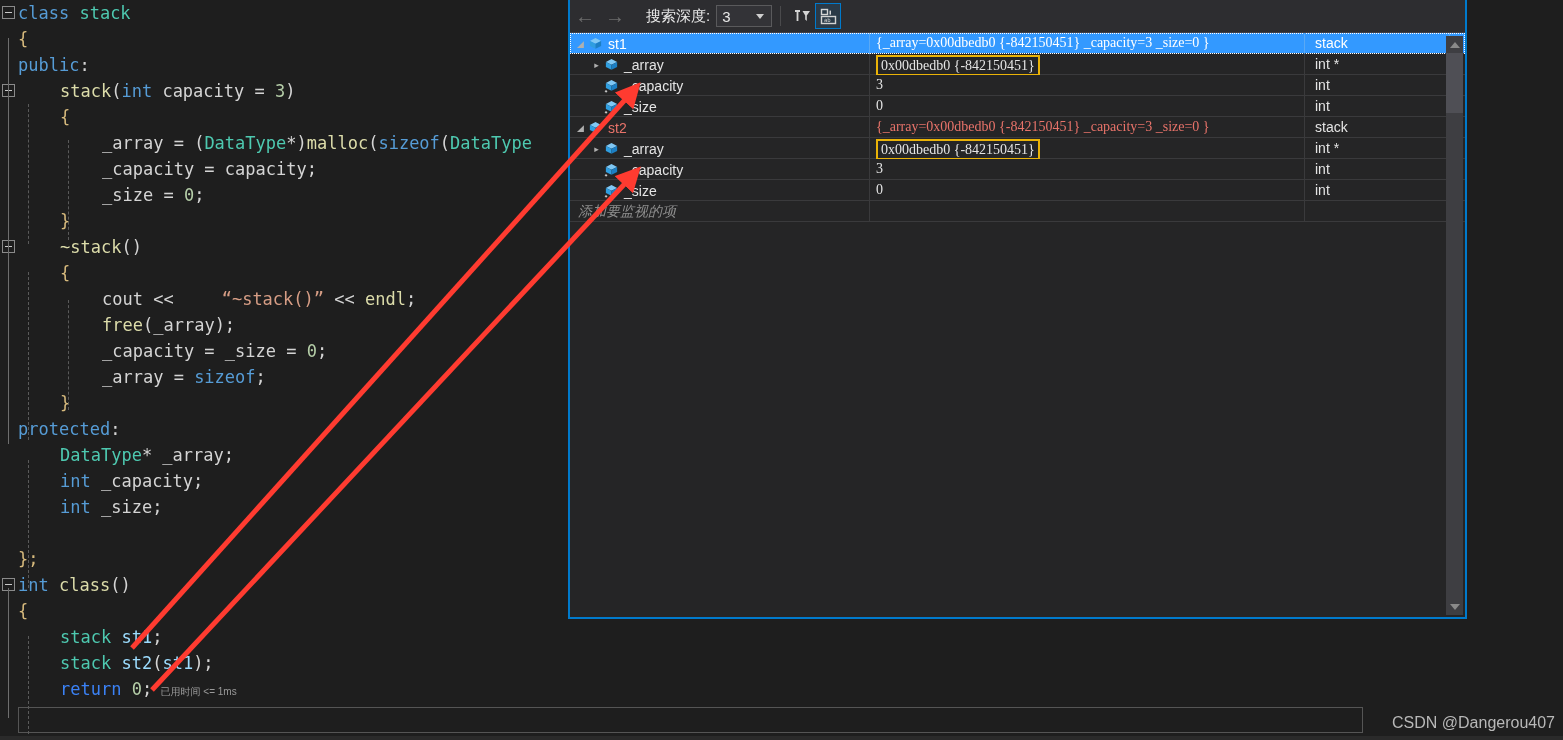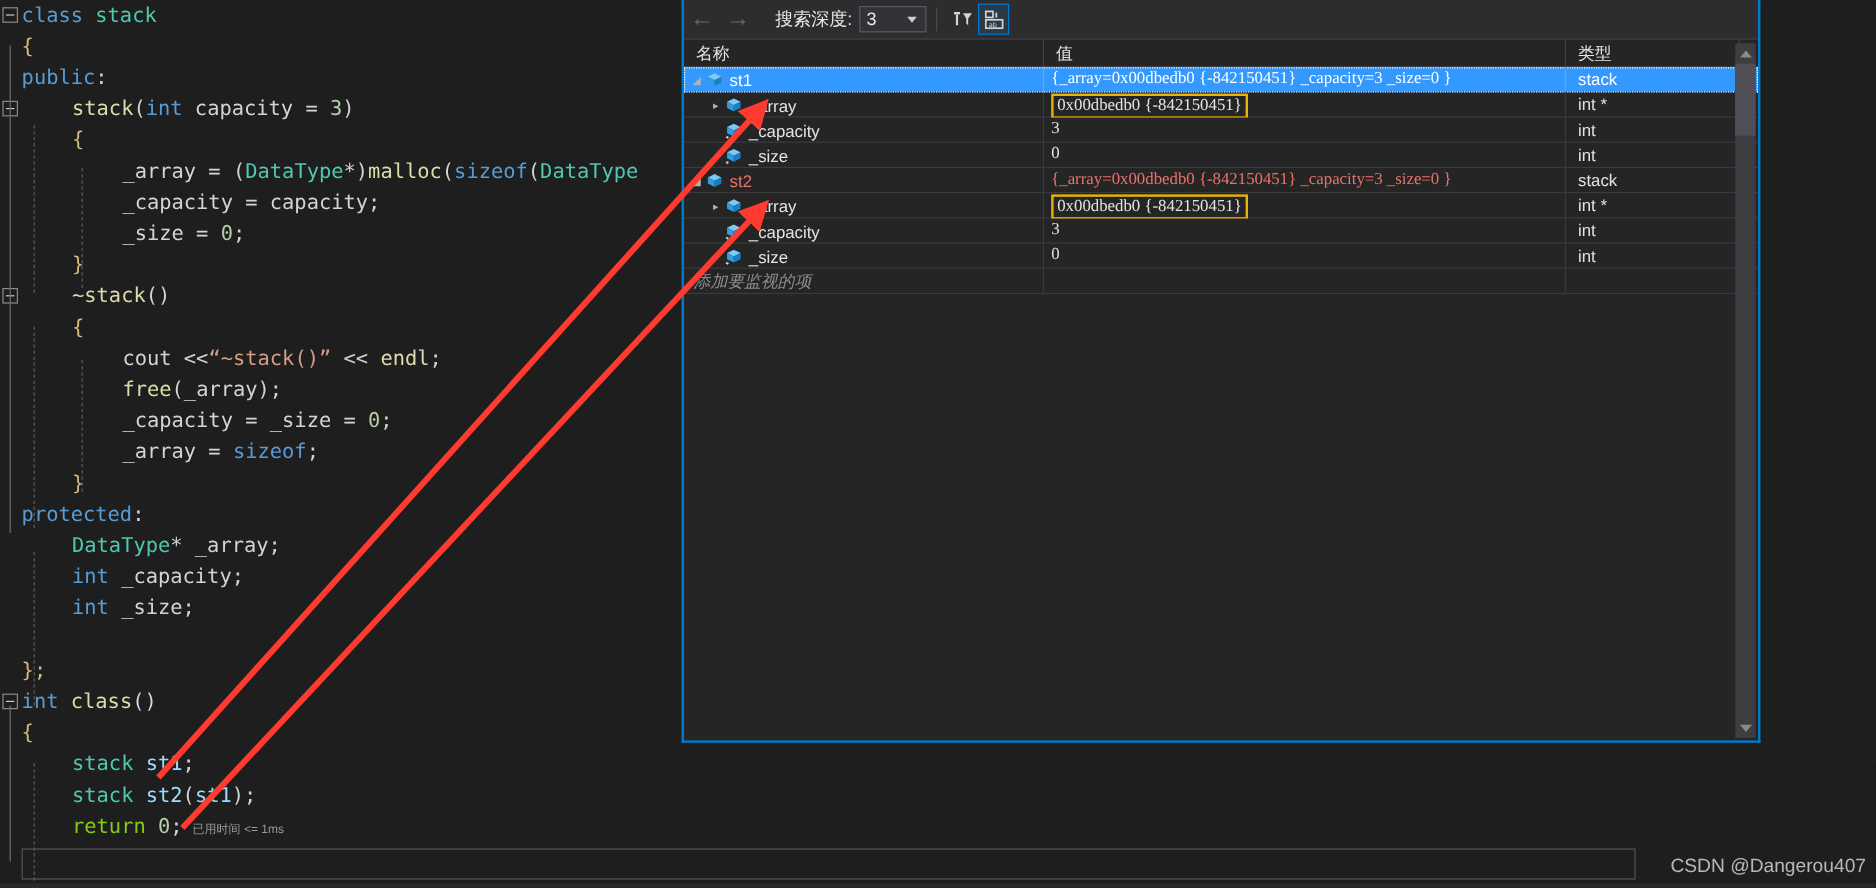--- a/index.html
+++ b/index.html
@@ -35,25 +35,25 @@
   .vline {
     position:absolute; width:1px; background:#6e6e6e;
   }
   .vline.dash { background:none; border-left:1px dashed #5a5a5a; }
 
   .kw      { color:#569cd6; }   
   .type    { color:#4ec9b0; }   
   .fn      { color:#dcdcaa; }   
   .punc    { color:#d4d4d4; }
   .num     { color:#b5cea8; }
-  .str     { color:#d69d85; }
+  .str     { color:#d69d85;margin-left:48px; }
   .var     { color:#9cdcfe; }
   .plain   { color:#d4d4d4; }
   .brace   { color:#d7ba7d; }
-  .ctrl    { color:#84cc16;margin-top:20px; }
+  .ctrl    { color:#3b82f6;margin-top:20px; }
 
   .cur-line-box {
     position:absolute; left:18px; top:707px; width:1345px; height:26px;
     border:1px solid #555; box-sizing:border-box; pointer-events:none;
   }
   .inline-hint {
     color:#9a9a9a; font-size:10px;
     font-family:"Liberation Sans",sans-serif;
   }
 
@@ -240,25 +240,20 @@
       <span class="tb-btn active">
         <svg width="19" height="19" viewBox="0 0 19 19">
           <rect x="2.5" y="2.5" width="6" height="5" fill="none" stroke="#d4d4d4" stroke-width="1.4"></rect>
           <rect x="2.5" y="9.5" width="14" height="7" fill="none" stroke="#d4d4d4" stroke-width="1.4"></rect>
           <text x="5" y="15.4" font-size="5.6" fill="#d4d4d4" font-family="DejaVu Sans Mono, monospace">ab</text>
           <rect x="10.5" y="3.6" width="1.5" height="4" fill="#d4d4d4"></rect>
         </svg>
       </span>
     </div>
 
-    <div class="wt-head">
-      <div class="c c-name">名称</div>
-      <div class="c c-val">值</div>
-      <div class="c c-type">类型</div>
-    </div>
 
     <div id="watch-rows">
         <div class="wt-row selected">
           <div class="cell name">
             <span class="expander">◢</span>
             <span class="ico">
               <svg width="15" height="15" viewBox="0 0 16 16">
                 <path d="M2 5.2 L8 2.2 L14 5.2 L8 8.2 Z" fill="#7fc8f5"></path>
                 <path d="M2 5.2 L8 8.2 L8 13.6 L2 10.6 Z" fill="#2f9ee0"></path>
                 <path d="M14 5.2 L8 8.2 L8 13.6 L14 10.6 Z" fill="#1c7fc4"></path>

